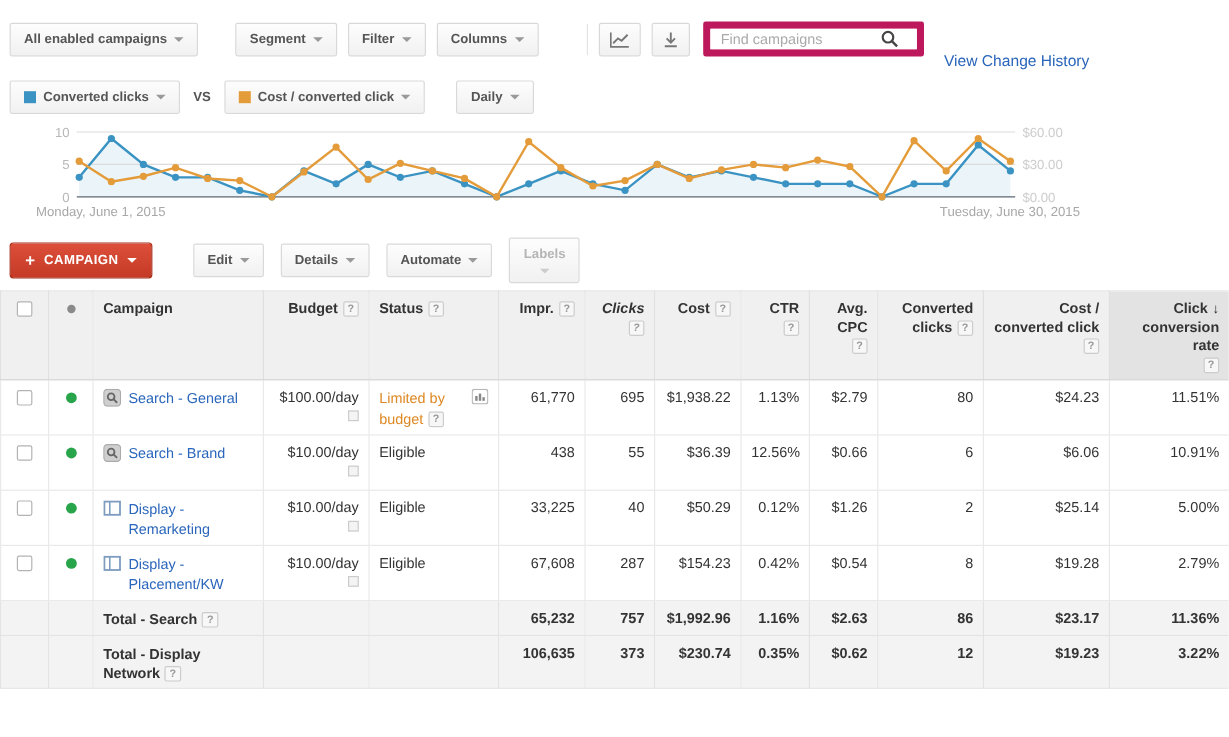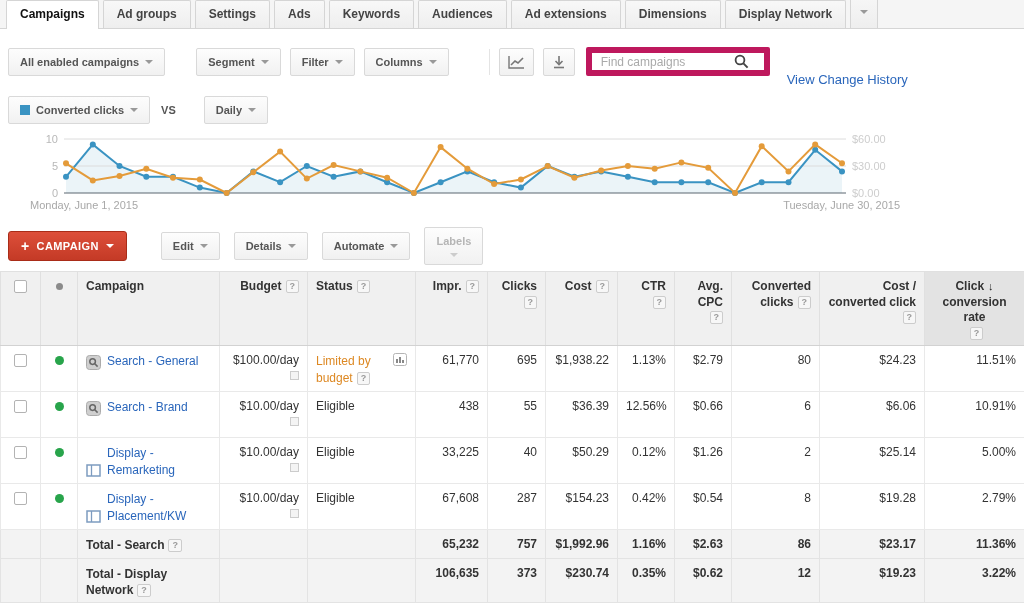--- a/index.html
+++ b/index.html
@@ -59,52 +59,38 @@
   .help { display:inline-block; border:1px solid #ccc; background:#f7f7f7; color:#999;
     font-size:9px; font-weight:bold; line-height:1; padding:1px 3px; border-radius:2px;
     margin-left:4px; vertical-align:1px; cursor:pointer; }
   .sort-arrow { margin-left:4px; font-size:11px; color:#222; }
   tr.data-row { height:46px; }
   tr.data-row td { background:#fff; }
   .checkbox { width:13px; height:13px; border:1px solid #b3b3b3; border-radius:2px;
     background:#fff; margin:1px auto 0; cursor:pointer; }
   .dot { width:9px; height:9px; border-radius:50%; background:#28a44b; margin:3px auto 0; cursor:pointer; }
   .hdr-dot { width:7px; height:7px; border-radius:50%; background:#8a8a8a; margin:4px auto 0; }
-  .camp-cell { display:flex; gap:6px; align-items:flex-end; }
+  .camp-cell { display:flex; gap:6px; align-items:flex-start; }
   .camp-link { color:#2a66bb; cursor:pointer; line-height:1.35; }
   .camp-ico { flex:0 0 15px; width:15px; height:15px; margin-top:0; }
   .num { text-align:right; }
   .budget-chip { width:9px; height:9px; border:1px solid #ccc; background:#f4f4f4;
     display:inline-block; margin-top:4px; cursor:pointer; }
   .status-limited { color:#dd8822; line-height:1.35; }
   .status-cell { display:flex; justify-content:space-between; gap:4px; }
   .mini-chart { flex:0 0 14px; cursor:pointer; }
   tr.total td { background:#f3f3f3; border-color:#e3e3e3; font-weight:bold; color:#333; }
   tr.total .tlabel { line-height:1.35; }
   tr.h42 { height:42px; } tr.h28 { height:28px; }
 </style>
 </head>
 <body>
 
 <div class="app">
 
-  <div class="tabs-bar">
-    <div id="tabs-holder" style="display:flex;align-items:flex-end;">
-        <div class="tab active">Campaigns</div>
-        <div class="tab">Ad groups</div>
-        <div class="tab">Settings</div>
-        <div class="tab">Ads</div>
-        <div class="tab">Keywords</div>
-        <div class="tab">Audiences</div>
-        <div class="tab">Ad extensions</div>
-        <div class="tab">Dimensions</div>
-        <div class="tab">Display Network</div>
-      </div>
-    <div class="tab-more"><span class="caret"></span></div>
-  </div>
 
   <div class="toolbar">
     <button class="btn">
       <span>All enabled campaigns</span>
       <span class="caret"></span>
     </button>
     <span style="width:13px"></span>
     <button class="btn">
       <span>Segment</span>
       <span class="caret"></span>
@@ -144,20 +130,25 @@
     <a class="link">View Change History</a>
   </div>
 
   <div class="metric-row">
     <button class="btn">
       <span class="swatch" style="background: rgb(58, 147, 194);"></span>
       <span>Converted clicks</span>
       <span class="caret"></span>
     </button>
     <span class="vs">VS</span>
+    <button class="btn">
+      <span class="swatch" style="background: rgb(228, 155, 58);"></span>
+      <span>Cost / converted click</span>
+      <span class="caret"></span>
+    </button>
     <span style="width:8px"></span>
     <button class="btn">
       <span>Daily</span>
       <span class="caret"></span>
     </button>
   </div>
 
   <div class="chart-wrap">
     <svg width="1024" height="92" viewBox="0 0 1024 92" id="trend-svg">
         <path d="M66,64 L66.0,47.8 L92.8,15.4 L119.5,37.0 L146.3,47.8 L173.0,47.8 L199.8,58.6 L226.6,64.0 L253.3,42.4 L280.1,53.2 L306.8,37.0 L333.6,47.8 L360.3,42.4 L387.1,53.2 L413.9,64.0 L440.6,53.2 L467.4,42.4 L494.1,53.2 L520.9,58.6 L547.7,37.0 L574.4,47.8 L601.2,42.4 L627.9,47.8 L654.7,53.2 L681.4,53.2 L708.2,53.2 L735.0,64.0 L761.7,53.2 L788.5,53.2 L815.2,20.8 L842.0,42.4 L842.0,64 Z" fill="#ddecf4" opacity="0.6"></path>
@@ -291,21 +282,21 @@
           </th>
           <th style="text-align: right;">
             <div class="hline">Budget<span class="help">?</span></div>
           </th>
           <th style="text-align: left;">
             <div class="hline">Status<span class="help">?</span></div>
           </th>
           <th style="text-align: right;">
             <div class="hline">Impr.<span class="help">?</span></div>
           </th>
-          <th style="text-align: right;">
+          <th style="text-align: right; font-style: italic;">
             <div class="hline">Clicks<span class="help">?</span></div>
           </th>
           <th style="text-align: right;">
             <div class="hline">Cost<span class="help">?</span></div>
           </th>
           <th style="text-align: right;">
             <div class="hline">CTR<span class="help">?</span></div>
           </th>
           <th style="text-align: right;">
             <div class="hline">Avg.</div>
@@ -313,21 +304,21 @@
           </th>
           <th style="text-align: right;">
             <div class="hline">Converted</div>
             <div class="hline">clicks<span class="help">?</span></div>
           </th>
           <th style="text-align: right;">
             <div class="hline">Cost /</div>
             <div class="hline">converted click</div>
             <div class="hline"><span class="help">?</span></div>
           </th>
-          <th class="sorted" style="">
+          <th class="sorted" style="text-align: right;">
             <div class="hline">Click<span class="sort-arrow">↓</span></div>
             <div class="hline">conversion rate</div>
             <div class="hline"><span class="help">?</span></div>
           </th>
         </tr>
       </thead>
     <tbody id="tbody">
         <tr class="data-row">
           <td>
             <div class="checkbox"></div>

